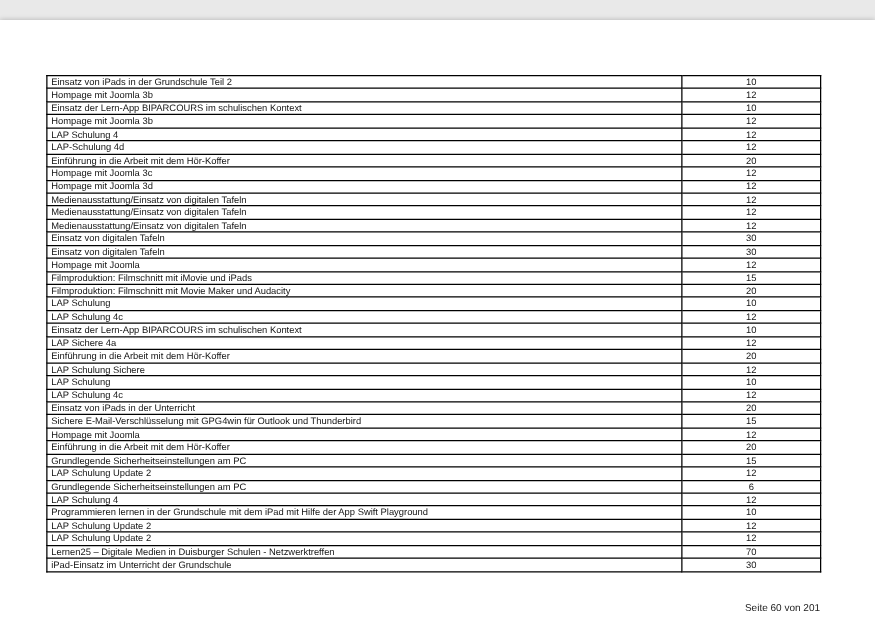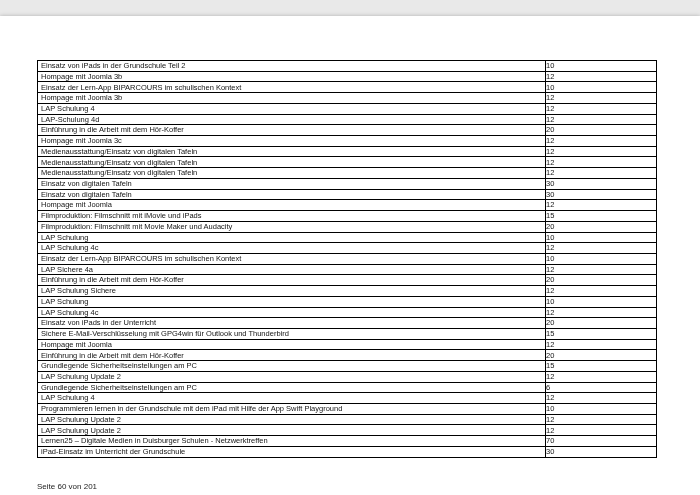--- a/index.html
+++ b/index.html
@@ -27,29 +27,29 @@
     border: 1px solid #000000;
     font-size: 7.5px;
     line-height: 1;
     padding: 0 2px 0 3px;
     white-space: nowrap;
     overflow: hidden;
     vertical-align: middle;
     color: #141414;
   }
   table.course-table td.num {
-    text-align: left;
+    text-align: center;
     padding: 0;
   }
   .footer {
     position: absolute;
     left: 37px;
     top: 466px;
     width: 619px;
-    text-align: left;
+    text-align: right;
     font-size: 8px;
     color: #222222;
   }
 </style>
 </head>
 <body>
 
 <div class="page">
 
   <table class="course-table">
@@ -91,20 +91,24 @@
     <tr>
       <td>Einführung in die Arbeit mit dem Hör-Koffer</td>
       <td class="num">20</td>
     </tr>
 
     <tr>
       <td>Hompage mit Joomla 3c</td>
       <td class="num">12</td>
     </tr>
 
+    <tr>
+      <td>Hompage mit Joomla 3d</td>
+      <td class="num">12</td>
+    </tr>
 
     <tr>
       <td>Medienausstattung/Einsatz von digitalen Tafeln</td>
       <td class="num">12</td>
     </tr>
 
     <tr>
       <td>Medienausstattung/Einsatz von digitalen Tafeln</td>
       <td class="num">12</td>
     </tr>

